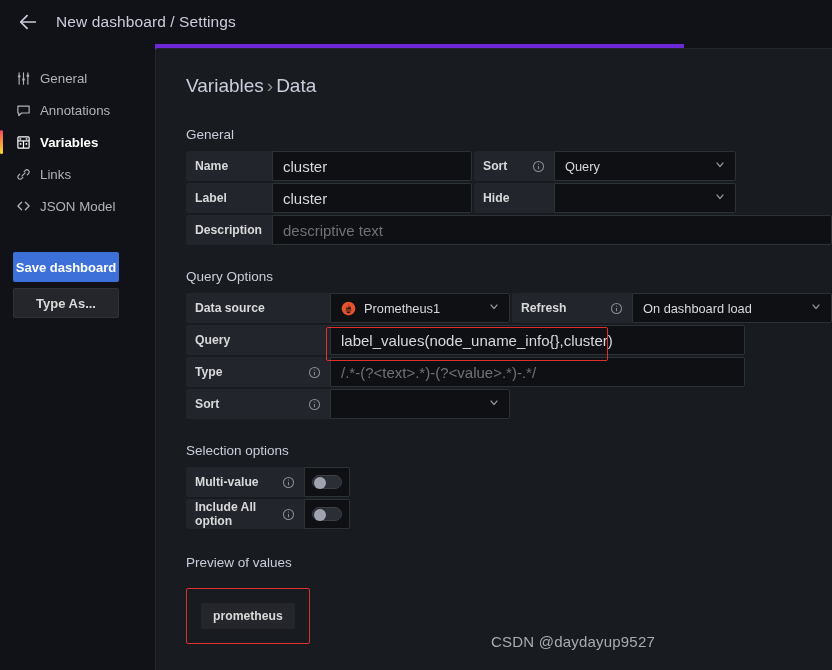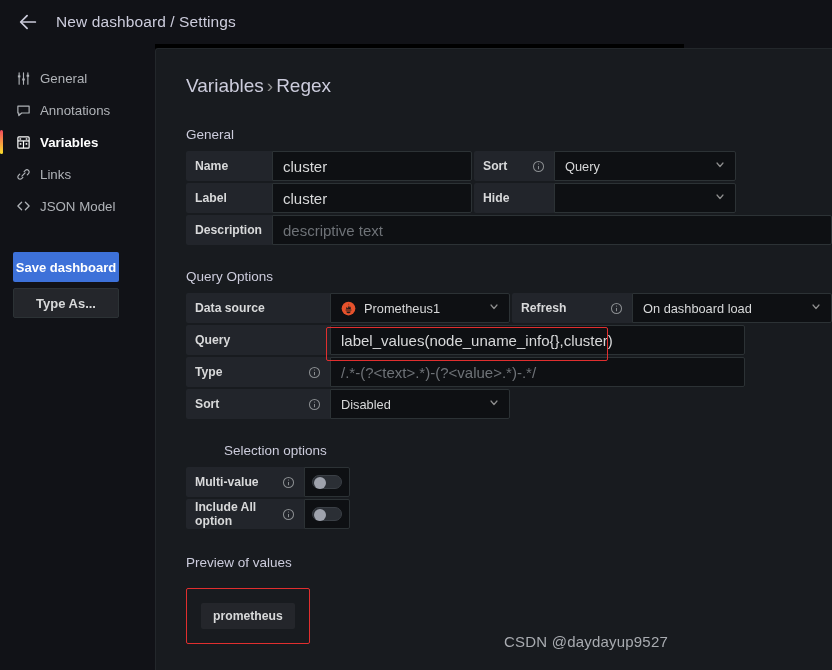--- a/index.html
+++ b/index.html
@@ -10,21 +10,21 @@
     overflow: hidden;
     background: #111217;
     font-family: "Liberation Sans", sans-serif;
     color: #d8d9da;
   }
 
   #app {
     position: relative;
     width: 684px;
     height: 670px;
-    background: #000000;
+    background: #6d28d9;
     text-decoration: underline;
   }
 
   
   .topbar {
     position: absolute;
     top: 0; left: 0;
     width: 832px;
     height: 44px;
     display: flex;
@@ -221,21 +221,21 @@
   .in-type   { width: 182px; }
   .in-desc   { width: 560px; }
   .in-ds     { width: 180px; }
   .in-refresh{ width: 200px; }
   .in-query  { width: 415px; }
   .in-regex  { width: 415px; }
   .in-sort   { width: 180px; }
 
   
   .sec-query { margin-top: 24px; }
-  .sec-sel   { margin-top: 24px; margin-left: 38px; }
+  .sec-sel   { margin-top: 24px; }
   .sec-prev  { margin-top: 26px; }
 
   
   .toggle-cell {
     width: 46px;
     height: 30px;
     background: #0e1013;
     border: 1px solid #2c3235;
     border-radius: 0 2px 2px 0;
     display: flex;
@@ -306,21 +306,21 @@
   .ds-ico {
     width: 15px; height: 15px;
     flex: 0 0 15px;
     margin-right: 8px;
     display: flex; align-items: center; justify-content: center;
   }
   .ds-ico svg { display: block; }
 
   .watermark {
     position: absolute;
-    right: 16px;
+    right: 29px;
     bottom: 20px;
     font-size: 15px;
     color: #a8abb0;
     letter-spacing: .2px;
     user-select: none;
   }
 </style>
 </head>
 <body>
 
@@ -400,21 +400,21 @@
     <div class="save-wrap">
       <button class="btn-save-dash">Save dashboard</button>
       <button class="btn-save-as">Type As...</button>
     </div>
   </div>
 
   <div class="main">
     <div class="main-inner">
 
       <div class="breadcrumb">
-        <span>Variables</span><span class="sep">›</span><span>Regex</span>
+        <span>Variables</span><span class="sep">›</span><span>Data</span>
       </div>
 
       
       <div class="section-title">General</div>
 
       <div class="frow">
         <div class="flabel w-name">Name</div>
         <input class="finput in-name" value="cluster" style="">
         <div class="gap-sm"></div>
         <div class="flabel w-type">
@@ -525,21 +525,20 @@
           <span>Sort</span>
           <span class="info-ico">
             <svg width="13" height="13" viewBox="0 0 24 24" fill="none" stroke="currentColor" stroke-width="1.9">
               <circle cx="12" cy="12" r="9.3"></circle>
               <line x1="12" y1="11" x2="12" y2="17"></line>
               <circle cx="12" cy="7.4" r="1.1" fill="currentColor" stroke="none"></circle>
             </svg>
           </span>
         </div>
         <div class="fsel in-sort">
-          <span class="selval">Disabled</span>
           <span class="chev">
             <svg width="12" height="12" viewBox="0 0 24 24" fill="none" stroke="currentColor" stroke-width="2.4" stroke-linecap="round" stroke-linejoin="round">
                 <polyline points="6,9 12,16 18,9"></polyline>
               </svg>
           </span>
         </div>
       </div>
 
       
       <div class="section-title sec-sel">Selection options</div>

